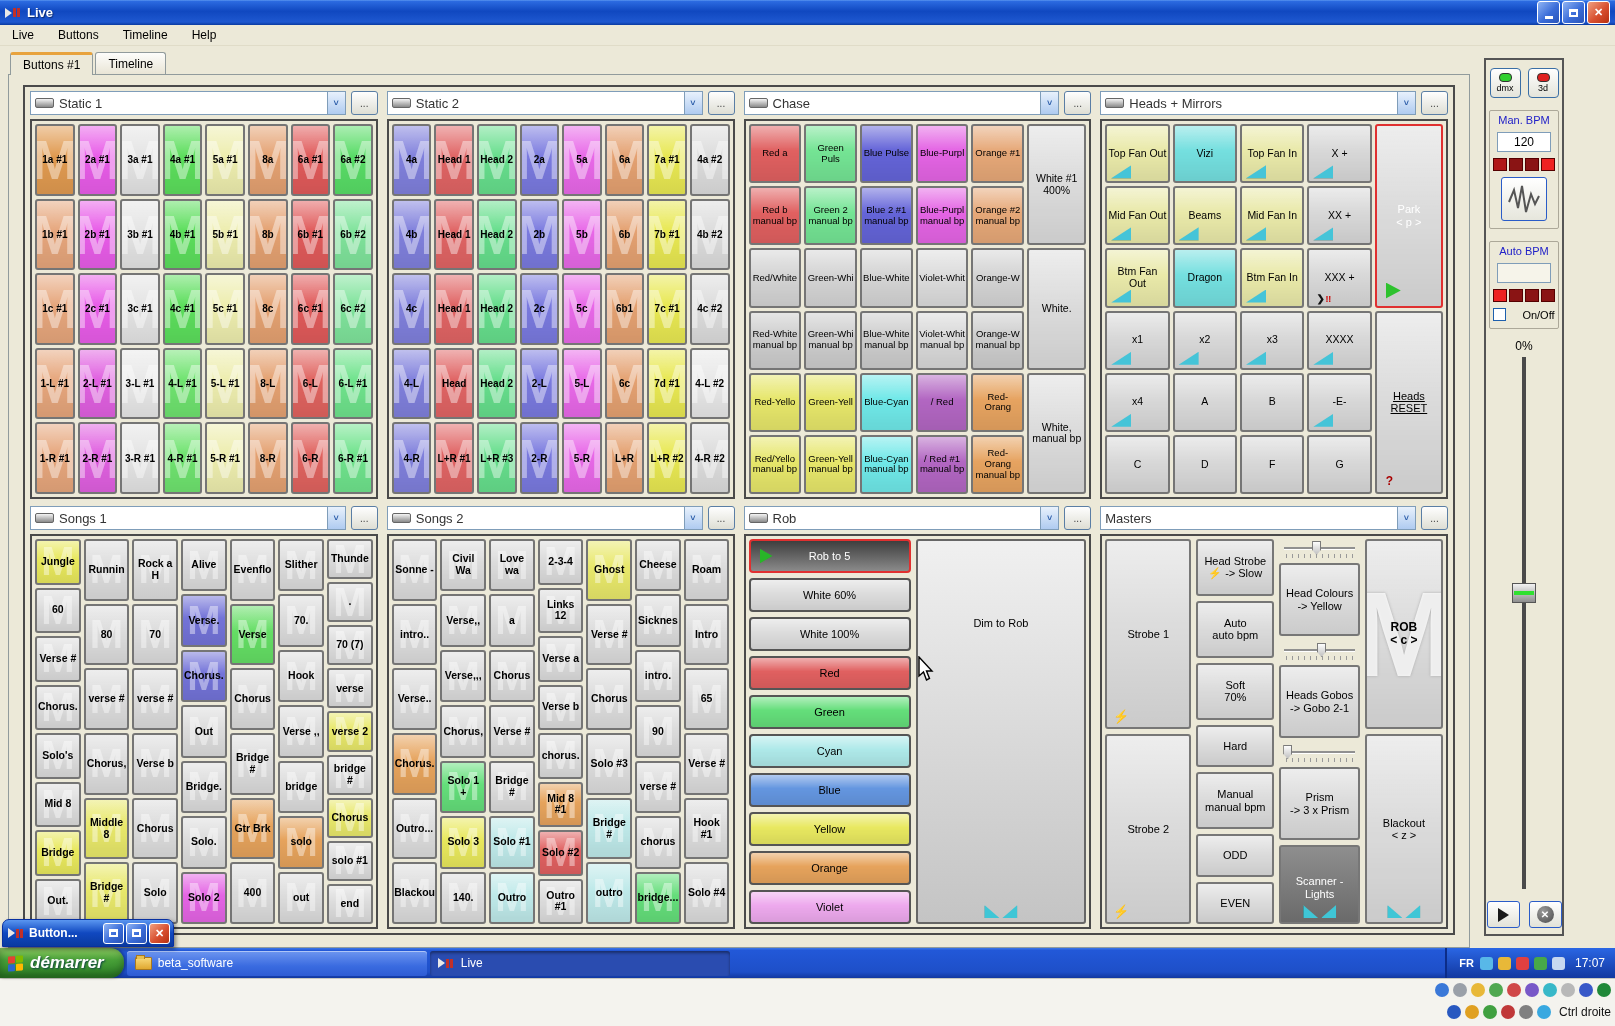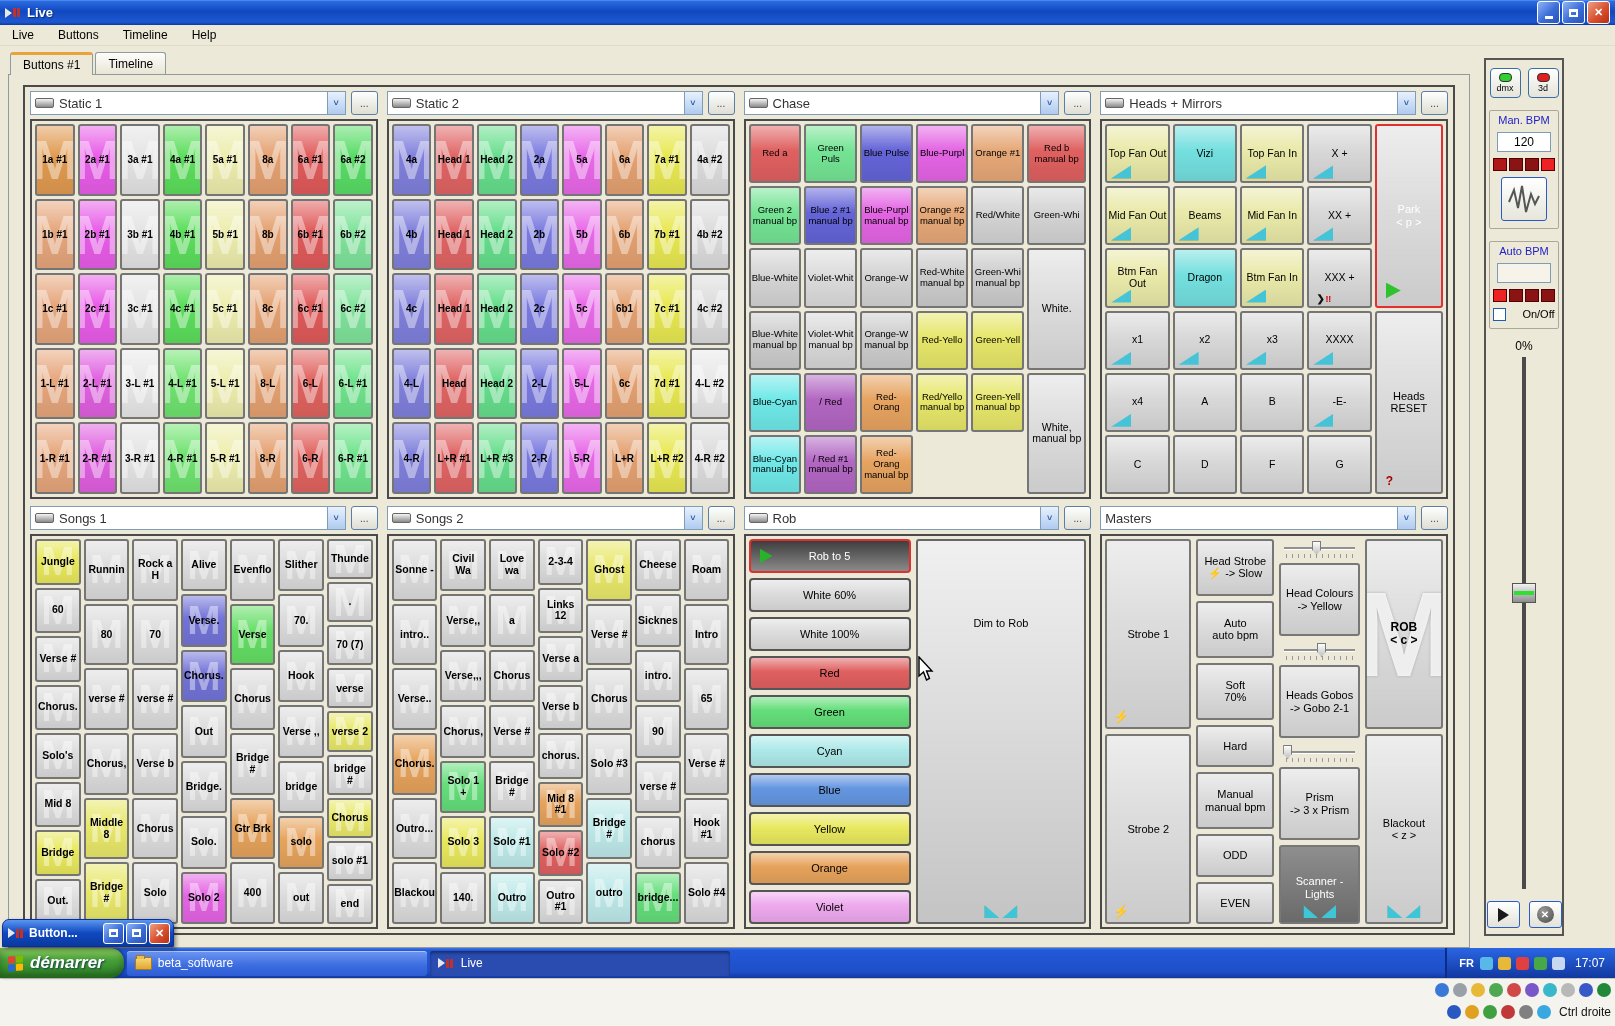--- a/index.html
+++ b/index.html
@@ -110,21 +110,21 @@
   .led{width:11px;height:7px;border-radius:4px;border:1px solid #333;}
   .sgroup{margin-top:12px;width:70px;border:1px solid #ACA899;border-radius:2px;padding:3px 2px 7px;
     display:flex;flex-direction:column;align-items:center;gap:6px;box-sizing:border-box;}
   .sglabel{color:#2020C8;font-size:11px;}
   .sfield{width:52px;height:18px;border:1px solid #7F9DB9;background:#fff;text-align:center;font-size:12px;
     font-family:"Liberation Sans",sans-serif;padding:0;}
   .sqrow{display:flex;gap:2px;}
   .sq{width:12px;height:11px;border:1px solid #500;}
   .tapbtn{width:46px;height:44px;border:1px solid #2A5CC8;border-radius:3px;background:linear-gradient(#FFF,#E6E6DC);
     display:flex;align-items:center;justify-content:center;padding:0;}
-  .cbrow{display:flex;align-items:flex-start;gap:16px;font-size:11px;}
+  .cbrow{display:flex;align-items:center;gap:16px;font-size:11px;}
   .cb{width:13px;height:13px;border:1px solid #1D5FAD;background:#fff;box-sizing:border-box;}
   .pct{margin-top:10px;font-size:12px;}
   .faderwrap{flex:1;position:relative;width:100%;margin-top:4px;}
   .vtrack{position:absolute;left:50%;top:0;bottom:6px;width:4px;transform:translateX(-50%);background:#4A4A4A;}
   .vthumb{position:absolute;left:50%;transform:translateX(-50%);width:24px;height:20px;
     background:linear-gradient(180deg,#F2F2F2,#8E8E8E);border:1px solid #555;box-sizing:border-box;}
   .vthumb i{display:block;height:4px;background:#30E030;margin:7px 1px 0;}
   .sbtns{display:flex;gap:9px;margin-top:6px;}
   .sbtn2{width:33px;height:27px;border:1px solid #2A5CC8;border-radius:3px;background:linear-gradient(#FFF,#E2E2D8);
     display:flex;align-items:center;justify-content:center;padding:0;}
@@ -557,20 +557,24 @@
         <div class="phead">
           <div class="combo">
             <span class="grip"></span>
             <span class="ctext">Chase</span>
             <span class="carrow">˅</span>
           </div>
           <button class="dots">...</button>
         </div>
         <div class="gridbox">
           <div class="g-chase">
+            <div class="btn tallw" style="background: linear-gradient(rgba(255, 255, 255, 0.5), rgba(255, 255, 255, 0) 45%, rgba(0, 0, 0, 0.08)), rgb(220, 220, 220); grid-area: 1 / 6 / 3;">
+              <span class="lbl">White #1
+400%</span>
+            </div>
             <div class="btn tallw" style="background: linear-gradient(rgba(255, 255, 255, 0.5), rgba(255, 255, 255, 0) 45%, rgba(0, 0, 0, 0.08)), rgb(220, 220, 220); grid-area: 3 / 6 / 5;">
               <span class="lbl">White.</span>
             </div>
             <div class="btn tallw" style="background: linear-gradient(rgba(255, 255, 255, 0.5), rgba(255, 255, 255, 0) 45%, rgba(0, 0, 0, 0.08)), rgb(220, 220, 220); grid-area: 5 / 6 / 7;">
               <span class="lbl">White,
 manual bp</span>
             </div>
             <div class="btn chbtn" style="background: linear-gradient(rgba(255, 255, 255, 0.5), rgba(255, 255, 255, 0) 45%, rgba(0, 0, 0, 0.08)), rgb(224, 96, 96);">
               <span class="lbl">Red a</span>
             </div>
@@ -688,21 +692,21 @@
           </div>
           <button class="dots">...</button>
         </div>
         <div class="gridbox">
           <div class="g-heads">
             <div class="btn parkbtn" style="background: linear-gradient(rgba(255, 255, 255, 0.5), rgba(255, 255, 255, 0) 45%, rgba(0, 0, 0, 0.08)), rgb(220, 220, 220); grid-area: 1 / 5 / 4;">
               <span class="lbl">Park
 &lt; p &gt;</span>
               <span class="parkplay"></span>
             </div>
-            <div class="btn resetbtn" style="background: linear-gradient(rgba(255, 255, 255, 0.5), rgba(255, 255, 255, 0) 45%, rgba(0, 0, 0, 0.08)), rgb(220, 220, 220); grid-area: 4 / 5 / 7;">
+            <div class="btn resetbtn" style="background: linear-gradient(rgba(255, 255, 255, 0.5), rgba(255, 255, 255, 0) 45%, rgba(0, 0, 0, 0.08)), rgb(220, 220, 220); grid-area: 4 / 5 / 7; text-decoration: underline;">
               <span class="lbl">Heads RESET</span>
               <span class="qicon">?</span>
             </div>
             <div class="btn hbtn" style="background: linear-gradient(rgba(255, 255, 255, 0.5), rgba(255, 255, 255, 0) 45%, rgba(0, 0, 0, 0.08)), rgb(233, 233, 169);">
               <span class="lbl">Top Fan Out</span>
               <span class="tri"></span>
             </div>
             <div class="btn hbtn" style="background: linear-gradient(rgba(255, 255, 255, 0.5), rgba(255, 255, 255, 0) 45%, rgba(0, 0, 0, 0.08)), rgb(116, 223, 223);">
               <span class="lbl">Vizi</span>
             </div>

